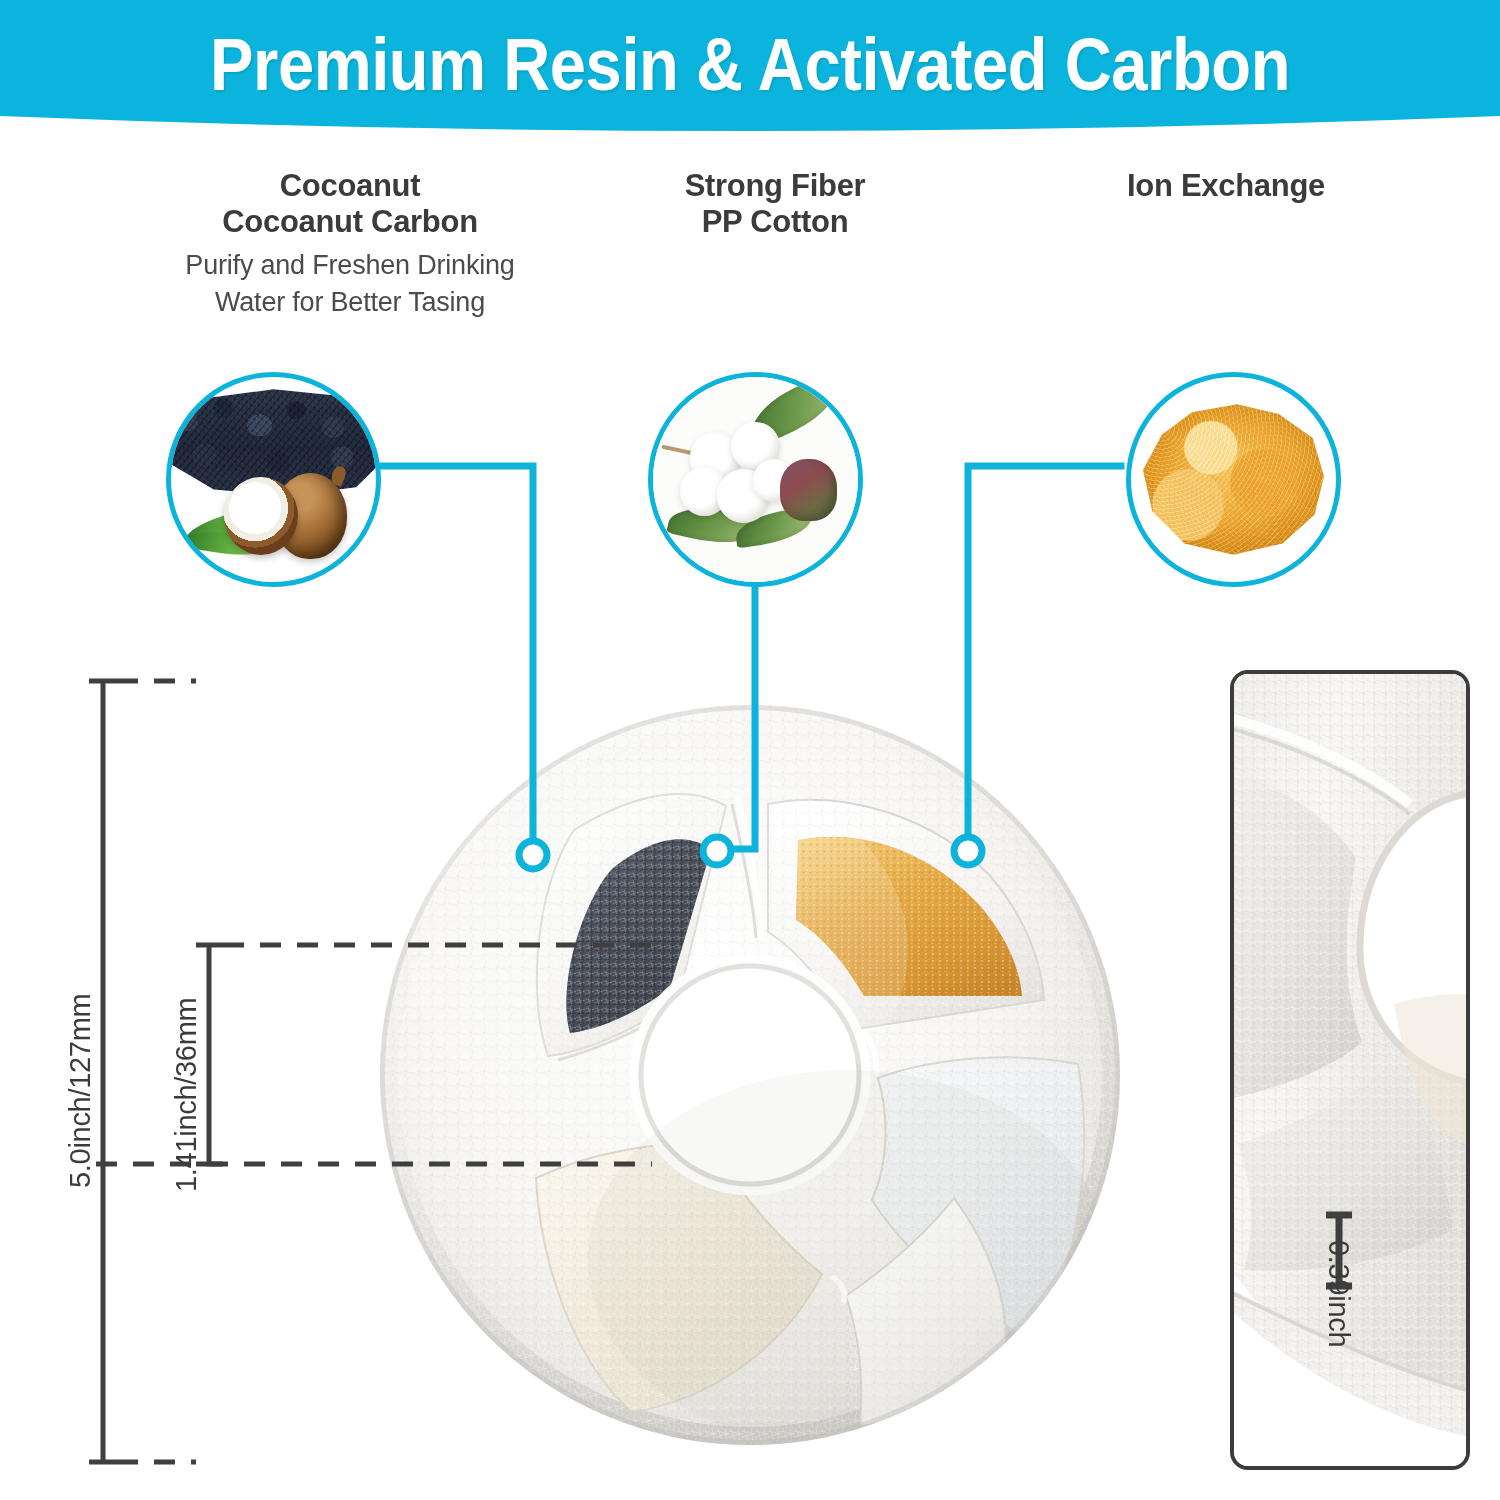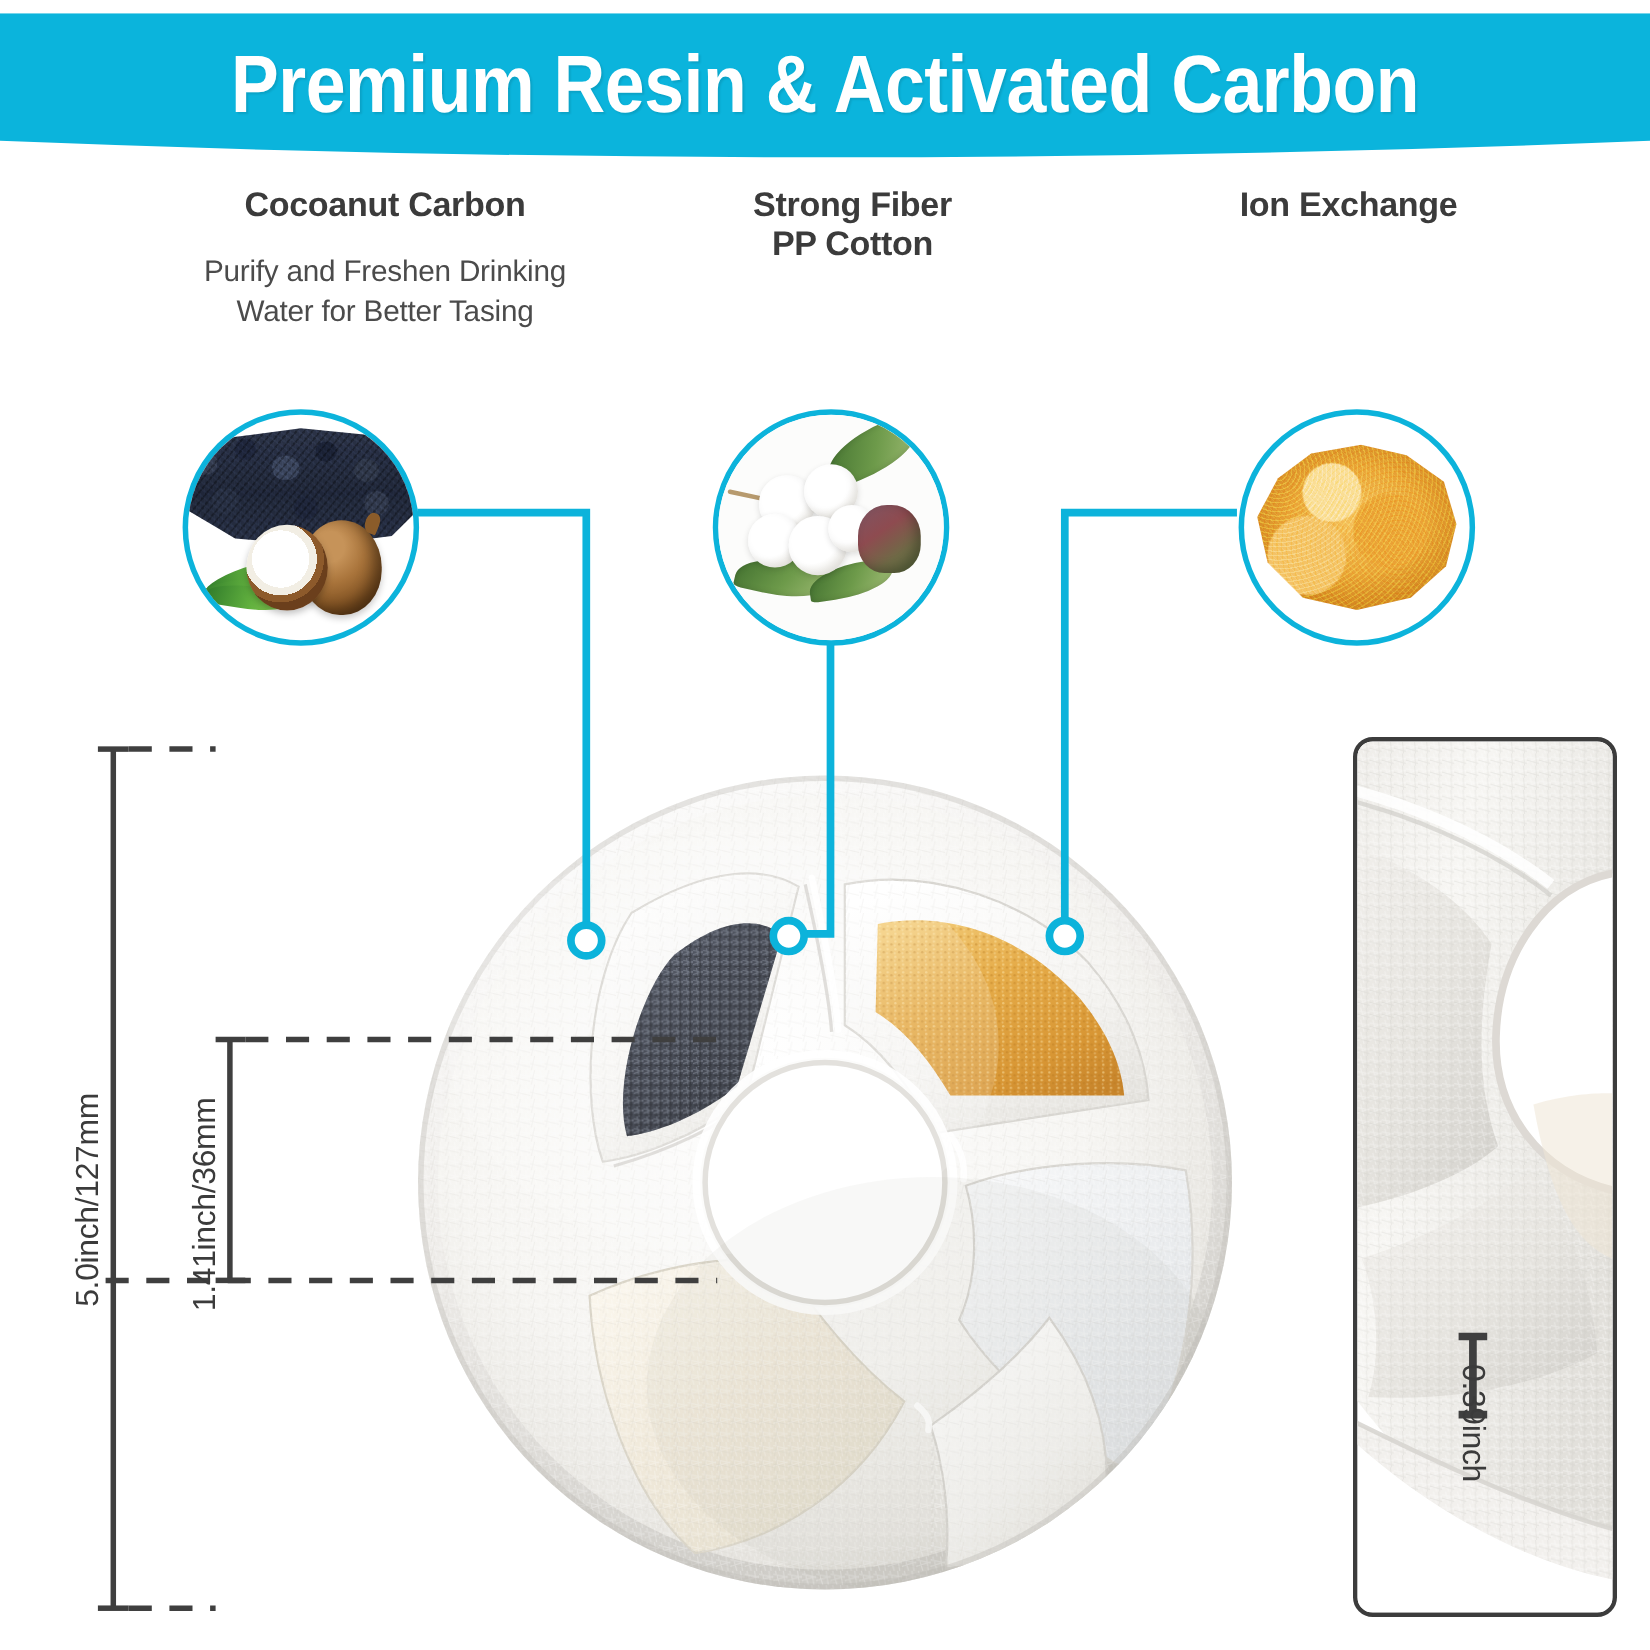--- a/index.html
+++ b/index.html
@@ -2,39 +2,39 @@
 <html><head>
 <meta charset="utf-8">
 <style>
   * { margin:0; padding:0; box-sizing:border-box; }
   html,body { width:1500px; height:1500px; background:#ffffff; overflow:hidden; }
   body { font-family:"Liberation Sans", sans-serif; position:relative; }
 
   #stage { position:absolute; left:0; top:0; width:1500px; height:1500px; background:#fff; }
 
   
-  .banner { position:absolute; left:0; top:12px; width:1212px; height:136px; }
+  .banner { position:absolute; left:0; top:0; width:1212px; height:136px; }
   .banner svg { position:absolute; left:0; top:0; }
   .banner-title {
     position:absolute; left:0; top:22px; width:1500px; text-align:center;
     font-family:"Liberation Sans", sans-serif;
     font-size:74px; font-weight:700; color:#ffffff; letter-spacing:-0.5px;
     transform:scaleX(0.88); transform-origin:center top;
     text-shadow:2px 2px 2px rgba(0,0,0,0.10);
     white-space:nowrap;
   }
 
   
   .col { position:absolute; text-align:center; }
   .col-head {
     font-size:31px; font-weight:700; color:#3b3b3b; line-height:1.16;
     letter-spacing:-0.3px;
   }
   .col-body {
-    margin-top:24px; font-size:27px; font-weight:400; color:#4b4b4b;
+    margin-top:7px; font-size:27px; font-weight:400; color:#4b4b4b;
     line-height:1.38; letter-spacing:-0.2px;
   }
   #col1 { left:110px; top:168px; width:480px; }
   #col2 { left:560px; top:168px; width:430px;text-align:center; }
   #col3 { left:1011px; top:168px; width:430px; }
 
   
   .badge {
     position:absolute; width:215px; height:215px; border-radius:50%;
     border:5px solid #0cb3db; background:#ffffff; overflow:hidden;
@@ -168,20 +168,21 @@
 
   <div class="banner">
     <svg width="1500" height="136" viewBox="0 0 1500 136">
       <path d="M0,0 L1500,0 L1500,116 Q750,146 0,116 Z" fill="#0bb4dc"></path>
     </svg>
     <div class="banner-title">Premium Resin &amp; Activated Carbon</div>
   </div>
 
   <div class="col" id="col1">
     <div class="col-head">
+      <div>Cocoanut</div>
       <div>Cocoanut Carbon</div>
     </div>
     <div class="col-body">
       <div>Purify and Freshen Drinking</div>
       <div>Water for  Better Tasing</div>
     </div>
   </div>
 
   <div class="col" id="col2">
     <div class="col-head">

